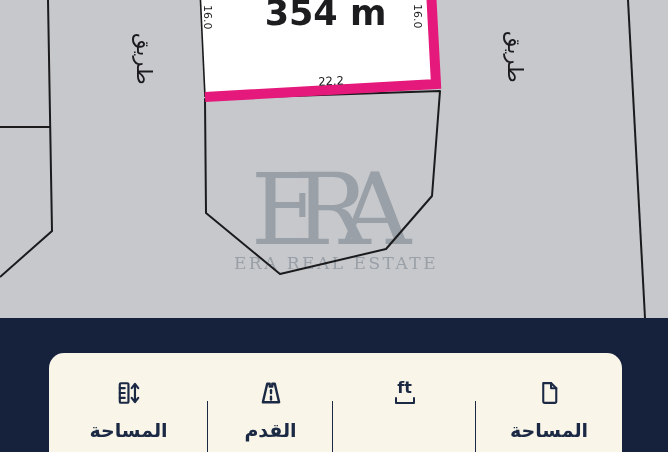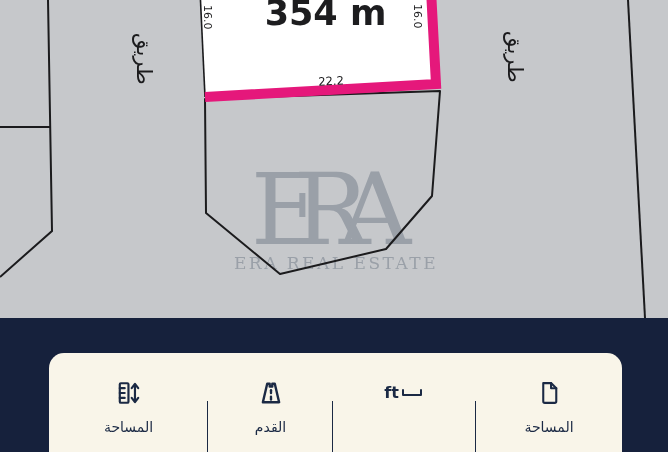--- a/index.html
+++ b/index.html
@@ -30,22 +30,22 @@
   
   #panel{position:absolute;left:0;top:318px;width:668px;height:134px;background:#16213c;}
   #card{position:absolute;left:49px;top:35px;width:573px;height:120px;
         background:#f9f5e9;border-radius:15px;display:grid;
         grid-template-columns:159px 125px 143px 146px;}
   .col{position:relative;display:flex;flex-direction:column;align-items:center;
        padding-top:25px;}
   .col:not(:last-child)::after{content:"";position:absolute;right:0;top:48px;bottom:0;
        width:1px;background:#1b2944;}
   .icon-box{height:30px;display:flex;align-items:center;justify-content:center;color:#1b2944;}
-  .col-label{margin-top:11px;font-size:14px;font-weight:400;color:#1b2944;direction:rtl;}
-  .ft-wrap{display:flex;flex-direction:row;align-items:center;}
+  .col-label{margin-top:11px;font-size:19px;font-weight:700;color:#1b2944;direction:rtl;}
+  .ft-wrap{display:flex;flex-direction:column;align-items:center;}
   .ft-text{font-size:16px;font-weight:700;line-height:1;color:#1b2944;}
 </style>
 </head>
 <body>
 
 <div id="page">
 
   <div id="map">
 
     <div class="watermark-logo">ERA</div>

